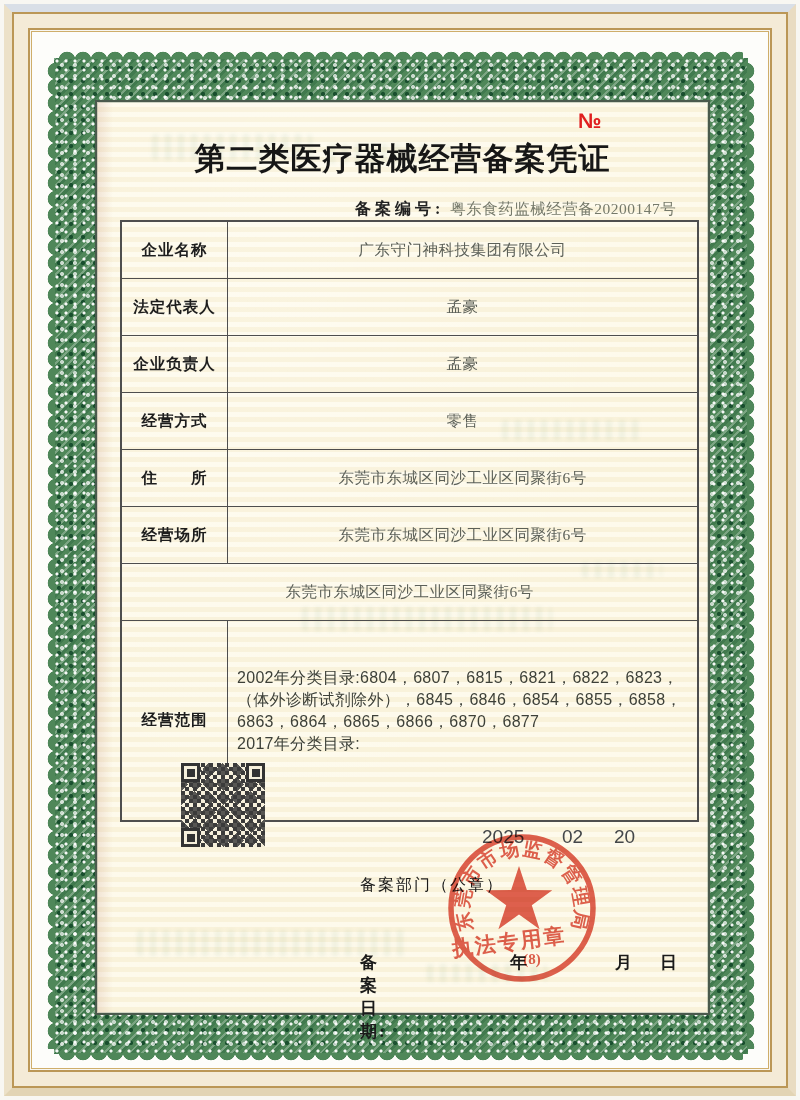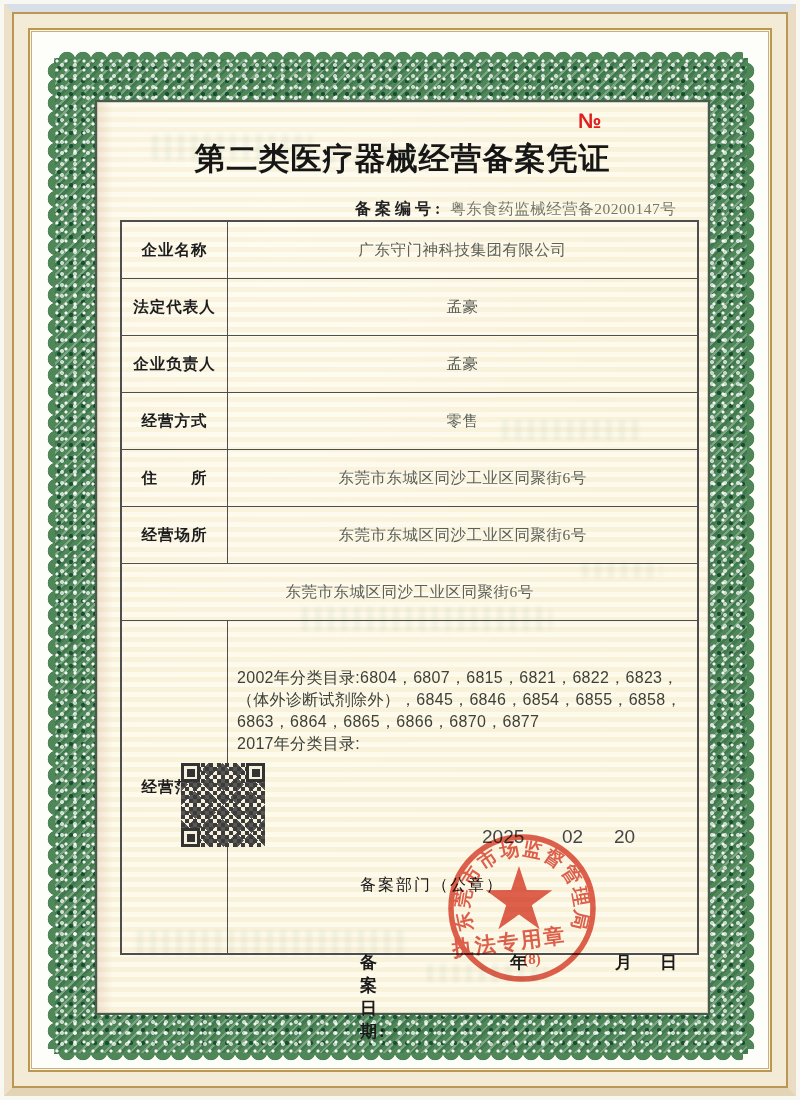--- a/index.html
+++ b/index.html
@@ -38,21 +38,21 @@
   .paper::before{content:'';position:absolute;left:0;top:0;bottom:0;width:16px;
     background:linear-gradient(90deg, rgba(208,168,148,.28), rgba(208,168,148,0));}
   .smudge{position:absolute;background:repeating-linear-gradient(90deg, rgba(88,138,98,.55) 0 6px, rgba(88,138,98,0) 6px 13px);filter:blur(2px);opacity:.16;border-radius:4px;}
   
   .no-mark{position:absolute;left:481px;top:7px;color:#e01f1f;font-weight:bold;font-size:21px;font-family:"Liberation Sans",sans-serif;}
   .title{position:absolute;left:0;right:0;top:36px;text-align:center;font-size:31px;font-weight:bold;color:#161616;letter-spacing:1px;}
   .filing-row{position:absolute;left:258px;top:97px;display:flex;align-items:baseline;font-size:16px;}
   .filing-label{font-weight:bold;color:#222;letter-spacing:4px;}
   .filing-value{margin-left:6px;color:#75796a;font-size:15.5px;letter-spacing:.5px;}
   
-  .tbl{position:absolute;left:23px;top:118px;width:579px;height:735px;border:2px solid #4e4e4e;box-sizing:border-box;display:flex;flex-direction:column;}
+  .tbl{position:absolute;left:23px;top:118px;width:579px;height:602px;border:2px solid #4e4e4e;box-sizing:border-box;display:flex;flex-direction:column;}
   .trow{display:flex;border-bottom:1.5px solid #4e4e4e;height:56px;flex:none;}
   .trow:last-child{border-bottom:none;flex:1;height:auto;}
   .tlabel{width:105px;flex:none;border-right:1.5px solid #4e4e4e;display:flex;align-items:center;justify-content:center;font-weight:bold;font-size:15.5px;color:#1d1d1d;letter-spacing:1px;text-align:center;}
   .tvalue{flex:1;display:flex;align-items:center;justify-content:center;font-size:15.5px;color:#5c6058;letter-spacing:.5px;}
   .scope-value{flex:1;padding:46px 8px 0 9px;box-sizing:border-box;font-family:"Liberation Sans",sans-serif;font-size:16px;line-height:22px;color:#3d4038;letter-spacing:.3px;}
   
   .qr{position:absolute;left:84px;top:661px;width:84px;height:84px;z-index:5;
     background-color:#f6f0dc;
     background-image:
       repeating-conic-gradient(#3b3b3b 0 25%, rgba(0,0,0,0) 0 50%),

